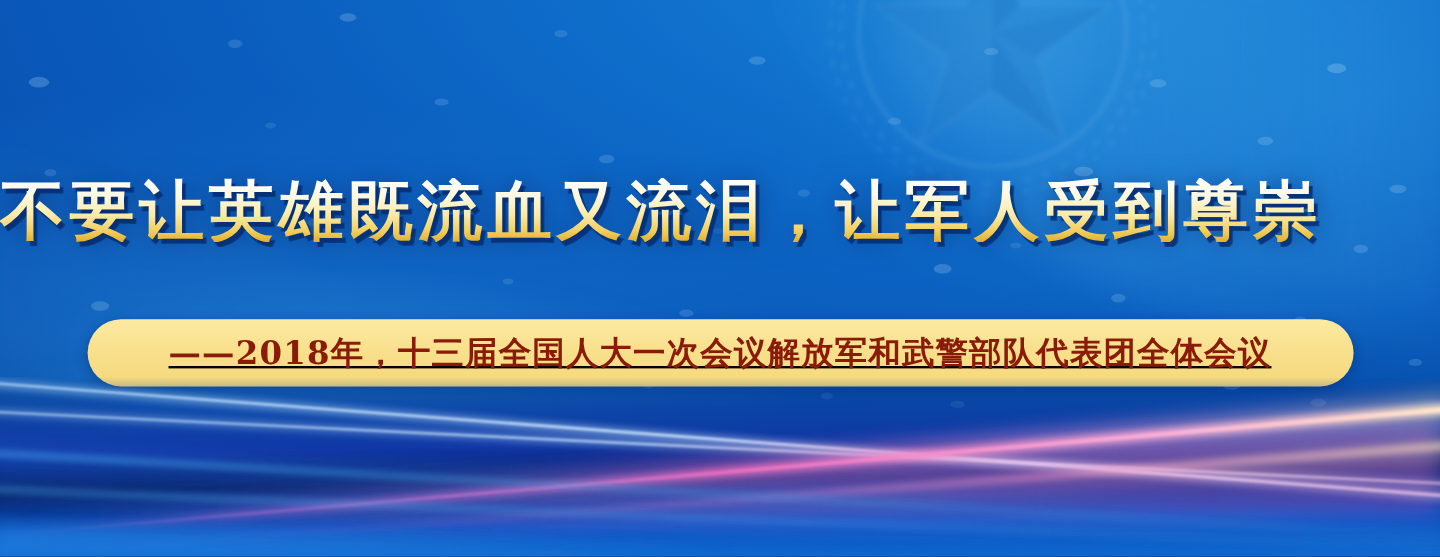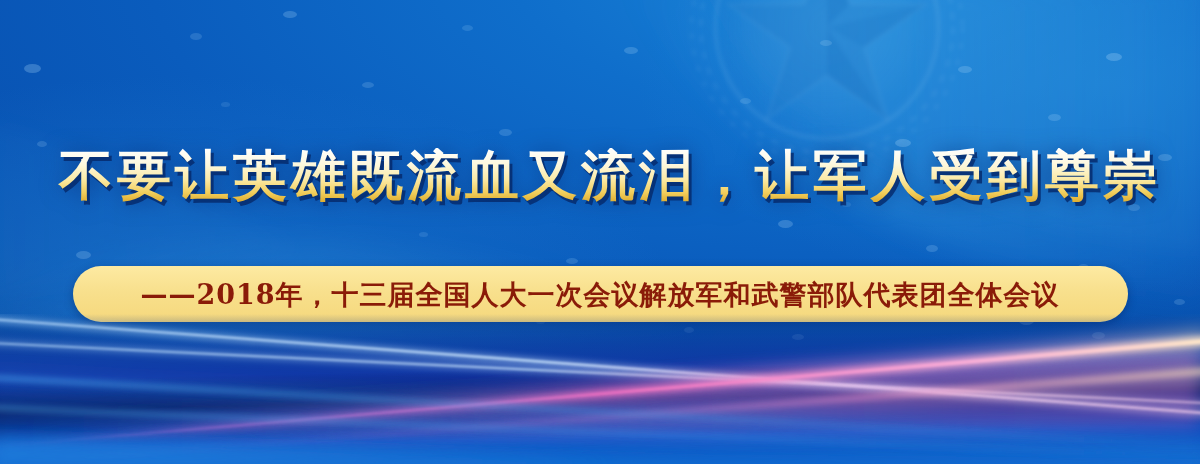--- a/index.html
+++ b/index.html
@@ -78,45 +78,44 @@
     background: linear-gradient(180deg, rgba(8,26,92,0) 0%, rgba(8,26,92,.85) 45%, rgba(8,26,92,0) 100%);
     transform: rotate(-1.1deg);
   }
   .streaks svg { position:absolute; inset:0; width:100%; height:100%; display:block; }
 
   
   .headline {
     position: absolute;
     left: 0; right: 0;
     top: 148px;
-    text-align: center;
     font-family: "DejaVu Serif", "Liberation Serif", serif;
     font-weight: 700;
     font-size: 54px;
     line-height: 1;
     letter-spacing: 4px;
     white-space: nowrap;
     background: linear-gradient(180deg, #ffffff 0%, #fdf8de 30%, #fbeaa6 58%, #f2cf5e 82%, #e0ae2f 100%);
     -webkit-background-clip: text;
     background-clip: text;
     color: transparent;
     -webkit-text-fill-color: transparent;
     filter:
       drop-shadow(3px 4px 0 rgba(5,40,105,.80))
       drop-shadow(0 0 10px rgba(9,52,128,.55));
-    margin-left: 20px;
   }
 
   
   .subbar-wrap {
     position: absolute;
     left: 0; right: 0;
     top: 266px;
     display: flex;
     justify-content: center;
+    text-decoration: underline;
   }
   .subbar {
     height: 56px;
     min-width: 1055px;
     padding: 0 36px;
     border-radius: 28px;
     background: linear-gradient(180deg, #fdeaa2 0%, #f8e08d 45%, #f5d87c 100%);
     box-shadow: 0 3px 9px rgba(3,30,86,.38);
     display: flex;
     align-items: center;

